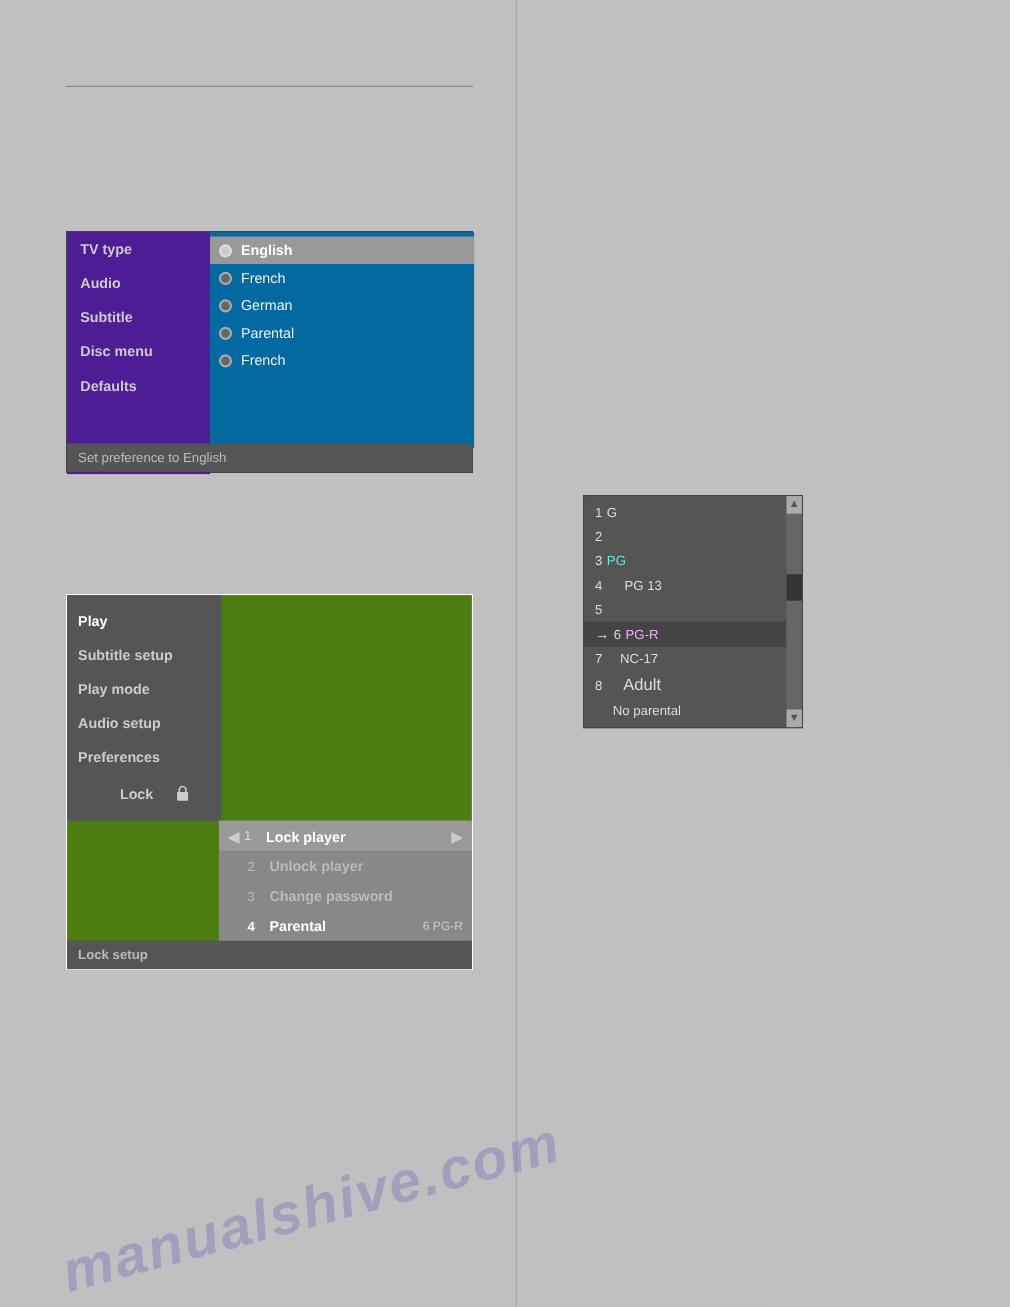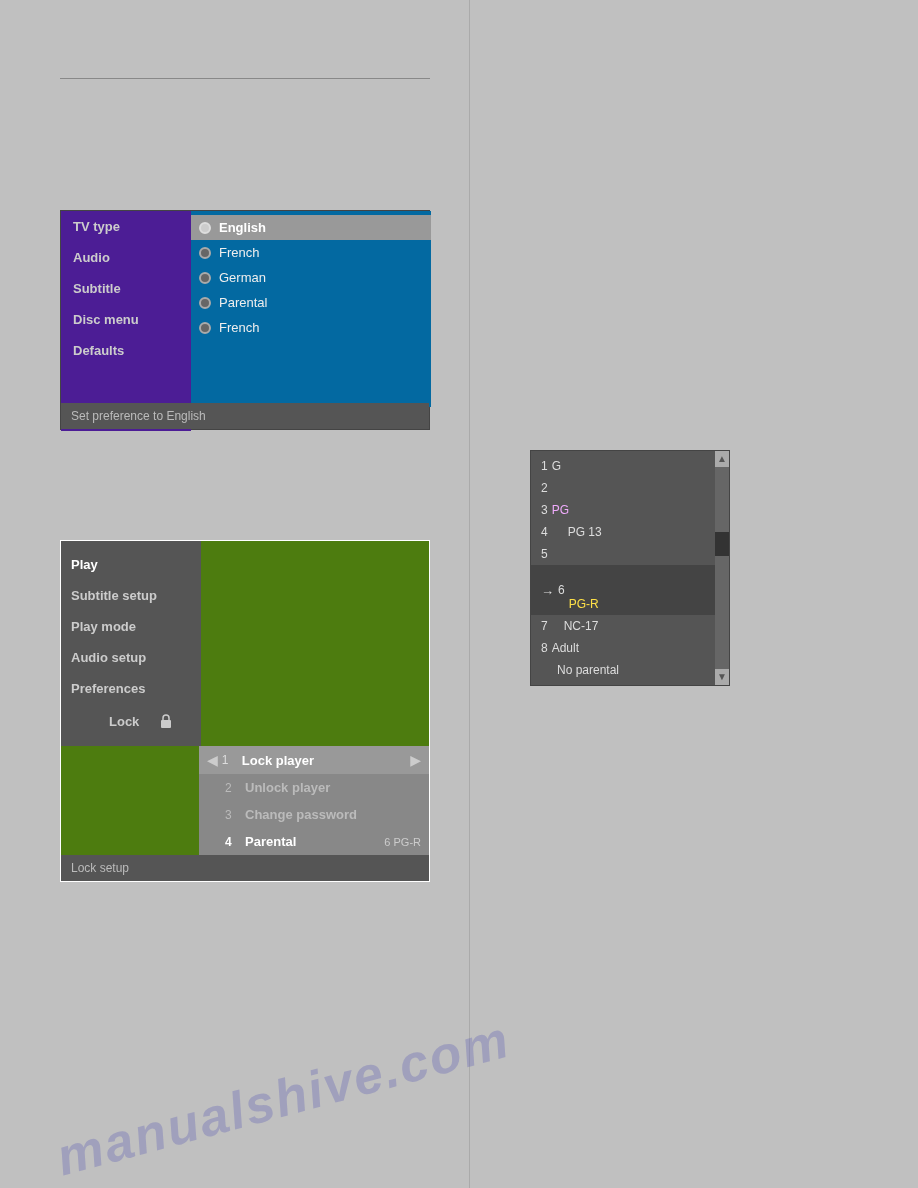--- a/index.html
+++ b/index.html
@@ -233,20 +233,21 @@
       display: table;
       clear: both;
     }
 
     .lock-status-bar {
       clear: both;
       background: #555;
       color: #bbb;
       font-size: 12px;
       padding: 6px 10px;
+      font-weight: bold;
     }
 
     
     .parental-box {
       position: absolute;
       left: 60px;
       top: 450px;
       width: 200px;
       background: #555;
       border: 1px solid #444;
@@ -380,46 +381,46 @@
           <span style="font-size:12px; color:#ddd;">1</span>
           <span style="font-size:12px; color:#ddd; margin-left:4px;">G</span>
         </div>
 
         <div class="parental-item">
           <span style="font-size:12px; color:#ddd;">2</span>
         </div>
 
         <div class="parental-item">
           <span style="font-size:12px; color:#ddd;">3</span>
-          <span style="font-size:12px; color:#f0abfc; margin-left:4px;">PG</span>
+          <span style="font-size:12px; color:#5eead4; margin-left:4px;">PG</span>
         </div>
 
         <div class="parental-item">
           <span style="font-size:12px; color:#ddd;">4</span>
           <span style="font-size:12px; color:#ddd; margin-left:20px;">PG 13</span>
         </div>
 
         <div class="parental-item">
           <span style="font-size:12px; color:#ddd;">5</span>
         </div>
 
         <div class="parental-item" style="background:#444;">
           <span style="margin-right:4px; color:#ddd; font-size:13px;">→</span>
           <span style="font-size:12px; color:#ddd;">6</span>
-          <span style="font-size:12px; color:#fde047; margin-left:4px;margin-top:28px;">PG-R</span>
+          <span style="font-size:12px; color:#f0abfc; margin-left:4px;">PG-R</span>
         </div>
 
         <div class="parental-item">
           <span style="font-size:12px; color:#ddd;">7</span>
           <span style="font-size:12px; color:#ddd; margin-left:16px;">NC-17</span>
         </div>
 
         <div class="parental-item">
           <span style="font-size:12px; color:#ddd;">8</span>
-          <span style="font-size:12px; color:#ddd; margin-left:4px;">Adult</span>
+          <span style="font-size:15px; color:#ddd; margin-left:19px;">Adult</span>
         </div>
 
         <div class="parental-item">
           <span style="font-size:12px; color:#ddd; margin-left:16px;">No parental</span>
         </div>
       </div>
 
       <div style="width:14px; background:#666; position:relative;">
         <div style="position:absolute; top:0; right:0; width:14px; height:16px; background:#aaa;">
           <span style="display:block; text-align:center; color:#555; font-size:10px; line-height:16px;">▲</span>

